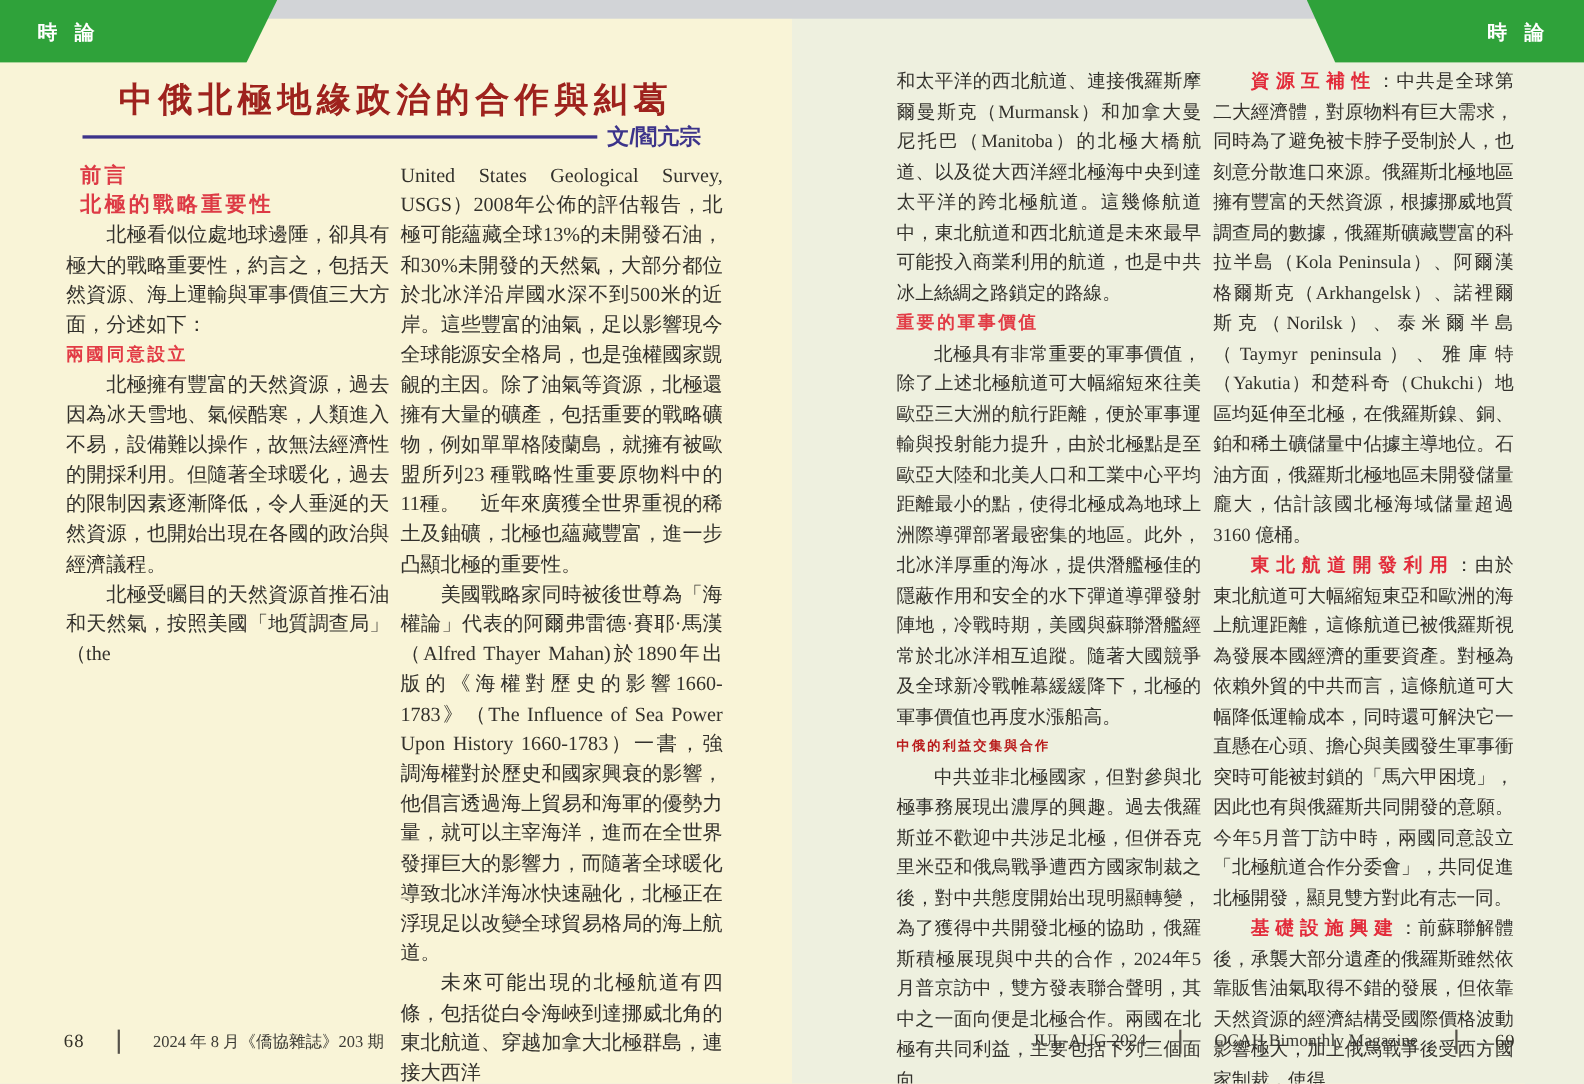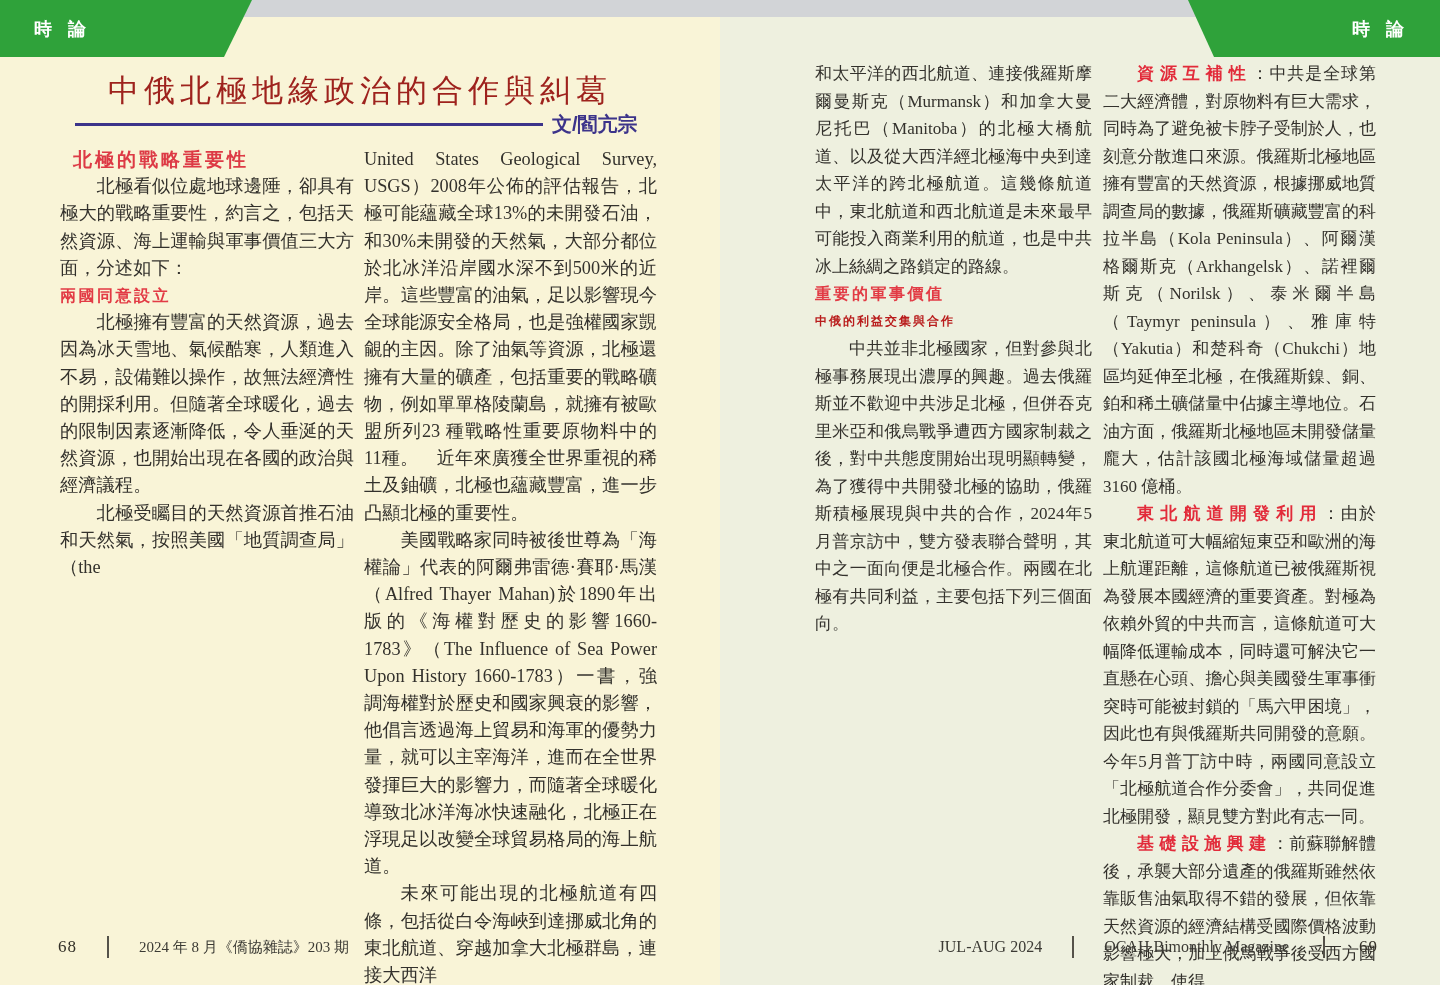--- a/index.html
+++ b/index.html
@@ -20,21 +20,21 @@
     font-family:"Liberation Sans","DejaVu Sans",sans-serif;
     font-weight:bold;font-size:18px;letter-spacing:2px;
     display:flex;align-items:center;
   }
   .banner-left{left:0;width:252px;clip-path:polygon(0 0,100% 0,calc(100% - 28px) 100%,0 100%);padding-left:34px;box-sizing:border-box;}
   .banner-right{left:1188px;width:252px;clip-path:polygon(0 0,100% 0,100% 100%,26px 100%);justify-content:flex-end;padding-right:34px;box-sizing:border-box;}
   .banner .tab-label{white-space:pre;text-align:center;}
   
   .article-title{
     position:absolute;left:60px;top:70px;width:600px;text-align:center;
-    font-size:31px;font-weight:normal;color:#9e221d;letter-spacing:5px;white-space:nowrap;
+    font-size:31px;font-weight:bold;color:#9e221d;letter-spacing:5px;white-space:nowrap;
   }
   .byline-line{position:absolute;left:75px;top:123px;width:468px;height:3px;background:#3c338a;}
   .byline{
     position:absolute;left:552px;top:111px;font-size:20px;font-weight:bold;color:#3c338a;
     font-family:"Liberation Sans","DejaVu Sans",sans-serif;white-space:nowrap;
   }
   
   .col{position:absolute;text-align:justify;color:#33312c;}
   .col p,.col div{margin:0;padding:0;}
   .col-1{left:60px;top:146px;width:294px;font-size:18.3px;line-height:27.2px;}
@@ -70,34 +70,36 @@
 </div>
 <div class="banner banner-right">
   <span class="tab-label">時  論</span>
 </div>
 
 <div class="article-title">中俄北極地緣政治的合作與糾葛</div>
 <div class="byline-line"></div>
 <div class="byline">文/閻亢宗</div>
 
 <div class="col col-1">
+    <div class="h-section">前言</div>
     <div class="h-section">北極的戰略重要性</div>
     <p class="para indent">北極看似位處地球邊陲，卻具有極大的戰略重要性，約言之，包括天然資源、海上運輸與軍事價值三大方面，分述如下：</p>
     <div class="h-sub">兩國同意設立</div>
     <p class="para indent">北極擁有豐富的天然資源，過去因為冰天雪地、氣候酷寒，人類進入不易，設備難以操作，故無法經濟性的開採利用。但隨著全球暖化，過去的限制因素逐漸降低，令人垂涎的天然資源，也開始出現在各國的政治與經濟議程。</p>
     <p class="para indent">北極受矚目的天然資源首推石油和天然氣，按照美國「地質調查局」（the</p>
   </div>
 <div class="col col-2">
     <p class="para">United States Geological Survey, USGS）2008年公佈的評估報告，北極可能蘊藏全球13%的未開發石油，和30%未開發的天然氣，大部分都位於北冰洋沿岸國水深不到500米的近岸。這些豐富的油氣，足以影響現今全球能源安全格局，也是強權國家覬覦的主因。除了油氣等資源，北極還擁有大量的礦產，包括重要的戰略礦物，例如單單格陵蘭島，就擁有被歐盟所列23 種戰略性重要原物料中的11種。　近年來廣獲全世界重視的稀土及鈾礦，北極也蘊藏豐富，進一步凸顯北極的重要性。</p>
     <p class="para indent">美國戰略家同時被後世尊為「海權論」代表的阿爾弗雷德·賽耶·馬漢（Alfred Thayer Mahan)於1890年出版的《海權對歷史的影響1660-1783》（The Influence of Sea Power Upon History 1660-1783）一書，強調海權對於歷史和國家興衰的影響，他倡言透過海上貿易和海軍的優勢力量，就可以主宰海洋，進而在全世界發揮巨大的影響力，而隨著全球暖化導致北冰洋海冰快速融化，北極正在浮現足以改變全球貿易格局的海上航道。</p>
     <p class="para indent">未來可能出現的北極航道有四條，包括從白令海峽到達挪威北角的東北航道、穿越加拿大北極群島，連接大西洋</p>
   </div>
 <div class="col col-3">
     <p class="para">和太平洋的西北航道、連接俄羅斯摩爾曼斯克（Murmansk）和加拿大曼尼托巴（Manitoba）的北極大橋航道、以及從大西洋經北極海中央到達太平洋的跨北極航道。這幾條航道中，東北航道和西北航道是未來最早可能投入商業利用的航道，也是中共冰上絲綢之路鎖定的路線。</p>
     <div class="h-sub">重要的軍事價值</div>
+    <p class="para indent">北極具有非常重要的軍事價值，除了上述北極航道可大幅縮短來往美歐亞三大洲的航行距離，便於軍事運輸與投射能力提升，由於北極點是至歐亞大陸和北美人口和工業中心平均距離最小的點，使得北極成為地球上洲際導彈部署最密集的地區。此外，北冰洋厚重的海冰，提供潛艦極佳的隱蔽作用和安全的水下彈道導彈發射陣地，冷戰時期，美國與蘇聯潛艦經常於北冰洋相互追蹤。隨著大國競爭及全球新冷戰帷幕緩緩降下，北極的軍事價值也再度水漲船高。</p>
     <div class="h-section bright">中俄的利益交集與合作</div>
     <p class="para indent">中共並非北極國家，但對參與北極事務展現出濃厚的興趣。過去俄羅斯並不歡迎中共涉足北極，但併吞克里米亞和俄烏戰爭遭西方國家制裁之後，對中共態度開始出現明顯轉變，為了獲得中共開發北極的協助，俄羅斯積極展現與中共的合作，2024年5月普京訪中，雙方發表聯合聲明，其中之一面向便是北極合作。兩國在北極有共同利益，主要包括下列三個面向。</p>
   </div>
 <div class="col col-4">
     <p class="para indent"><span class="lead">資源互補性</span>：中共是全球第二大經濟體，對原物料有巨大需求，同時為了避免被卡脖子受制於人，也刻意分散進口來源。俄羅斯北極地區擁有豐富的天然資源，根據挪威地質調查局的數據，俄羅斯礦藏豐富的科拉半島（Kola Peninsula）、阿爾漢格爾斯克（Arkhangelsk）、諾裡爾斯克（Norilsk）、泰米爾半島（Taymyr peninsula）、雅庫特（Yakutia）和楚科奇（Chukchi）地區均延伸至北極，在俄羅斯鎳、銅、鉑和稀土礦儲量中佔據主導地位。石油方面，俄羅斯北極地區未開發儲量龐大，估計該國北極海域儲量超過 3160 億桶。</p>
     <p class="para indent"><span class="lead">東北航道開發利用</span>：由於東北航道可大幅縮短東亞和歐洲的海上航運距離，這條航道已被俄羅斯視為發展本國經濟的重要資產。對極為依賴外貿的中共而言，這條航道可大幅降低運輸成本，同時還可解決它一直懸在心頭、擔心與美國發生軍事衝突時可能被封鎖的「馬六甲困境」，因此也有與俄羅斯共同開發的意願。今年5月普丁訪中時，兩國同意設立「北極航道合作分委會」，共同促進北極開發，顯見雙方對此有志一同。</p>
     <p class="para indent"><span class="lead">基礎設施興建</span>：前蘇聯解體後，承襲大部分遺產的俄羅斯雖然依靠販售油氣取得不錯的發展，但依靠天然資源的經濟結構受國際價格波動影響極大，加上俄烏戰爭後受西方國家制裁，使得</p>
   </div>
 
 <div class="footer footer-left">

